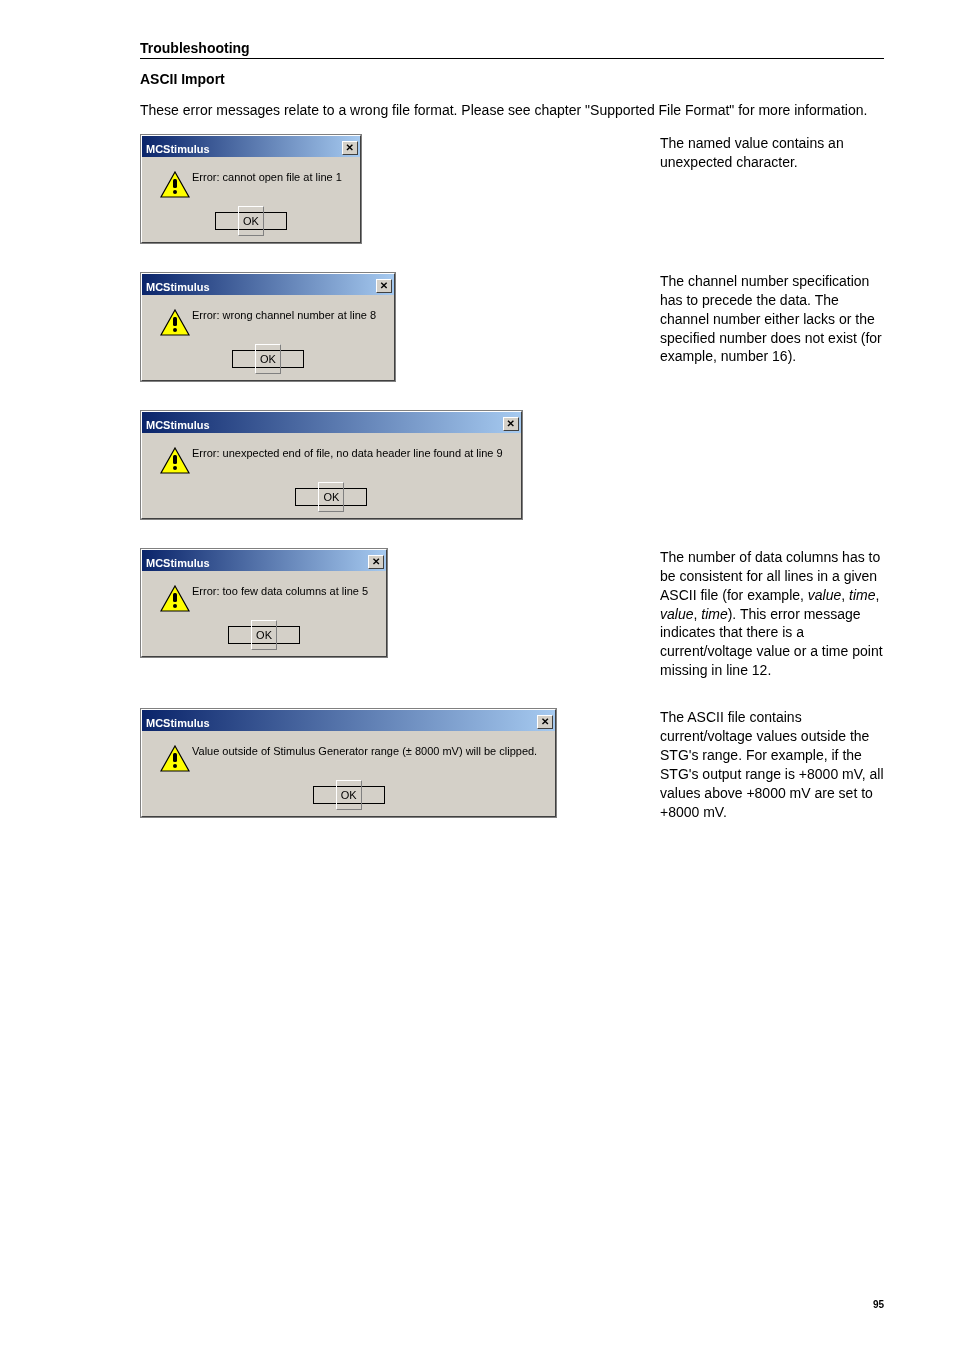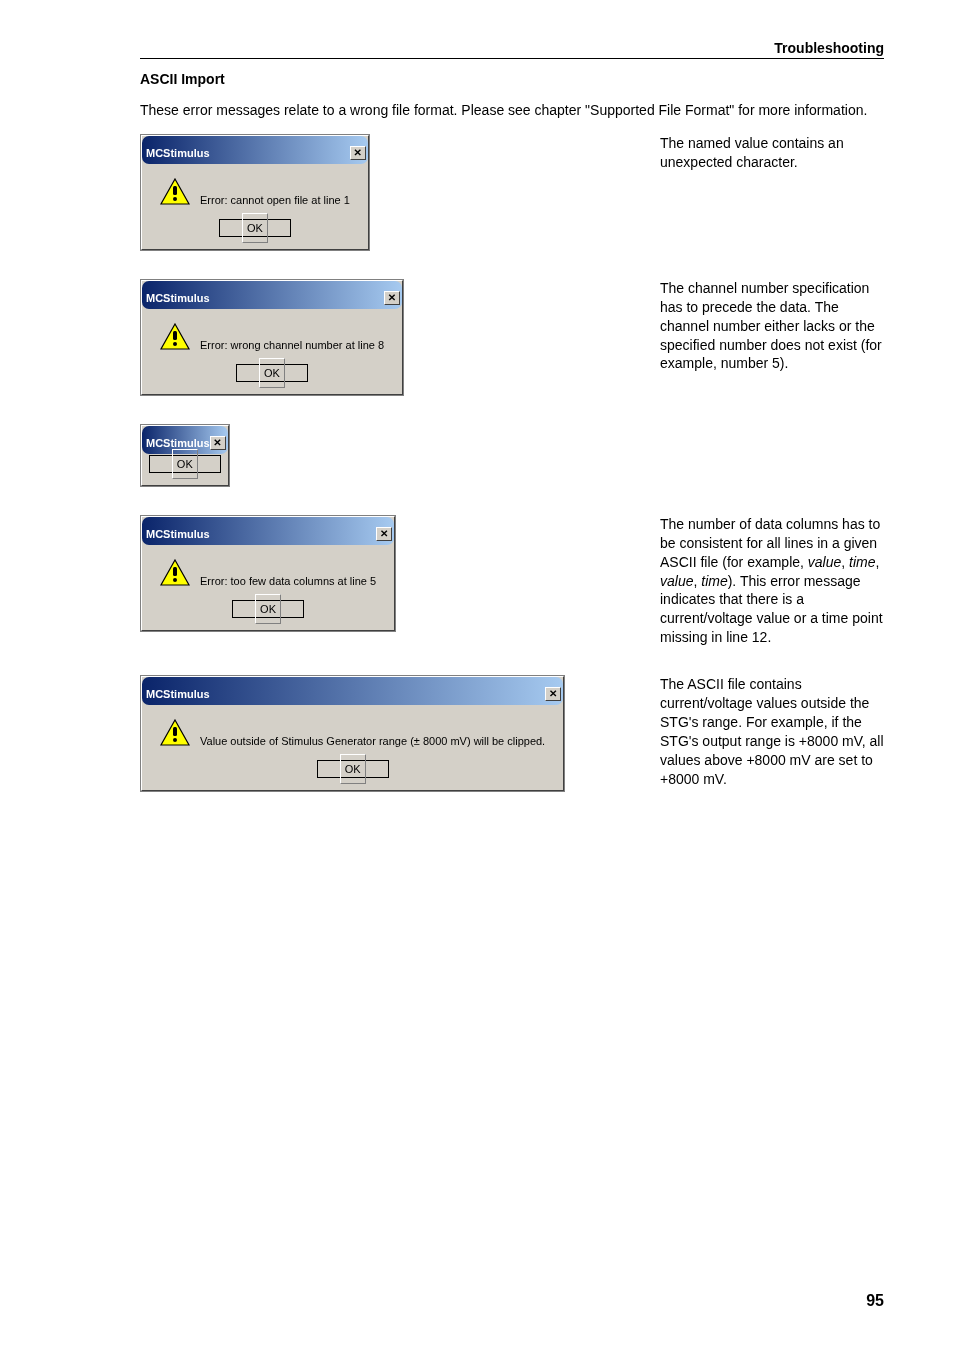--- a/index.html
+++ b/index.html
@@ -10,21 +10,20 @@
     color: #000;
     width: 954px;
   }
   .page {
     padding: 40px 70px 40px 140px;
     position: relative;
     box-sizing: border-box;
     min-height: 1350px;
   }
   .top-header {
-    text-align: right;
     font-weight: bold;
     font-size: 14px;
     margin-bottom: 2px;
   }
   .hr-line {
     border: none;
     border-top: 1px solid #000;
     margin: 0 0 4px 0;
   }
   .section-title {
@@ -60,26 +59,25 @@
     background: #d4d0c8;
     box-shadow: 1px 1px 0 #000 inset, -1px -1px 0 #808080 inset;
   }
   .dialog-inner {
     border: 1px solid #fff;
     border-right-color: #404040;
     border-bottom-color: #404040;
   }
   .titlebar {
     display: flex;
-    align-items: center;
+    align-items: flex-end;
     justify-content: space-between;
     background: linear-gradient(to right, #0a246a, #a6caf0);
-    padding: 8px 2px 2px 4px;
+    padding: 1px 2px 2px 4px;
     height: 18px;
-    border-radius: 7px;
   }
   .titlebar-text {
     color: #fff;
     font-family: Tahoma, Verdana, sans-serif;
     font-size: 11px;
     font-weight: bold;
   }
   .close-box {
     width: 16px;
     height: 14px;
@@ -93,22 +91,22 @@
     font-family: Arial, sans-serif;
     font-size: 10px;
     font-weight: bold;
     line-height: 1;
     color: #000;
     box-sizing: border-box;
   }
   .dialog-body {
     padding: 14px 18px 12px 18px;
     display: flex;
-    align-items: flex-end;
-    gap: 10px;
+    align-items: flex-start;
+    gap: 2px;
   }
   .warn-icon {
     width: 30px;
     height: 28px;
     position: relative;
     flex: 0 0 30px;
   }
   .warn-icon svg { display: block; }
   .dialog-msg {
     font-family: Tahoma, Verdana, sans-serif;
@@ -136,21 +134,21 @@
     border-right-color: #808080;
     border-bottom-color: #808080;
     padding: 8px 4px;
   }
 
   .page-num {
     position: absolute;
     bottom: 40px;
     right: 70px;
     font-weight: bold;
-    font-size: 16px;
+    font-size: 10px;
   }
 </style>
 </head>
 <body>
 
 <div class="page">
   <div class="top-header">Troubleshooting</div>
   <hr class="hr-line">
   <div class="section-title">ASCII Import</div>
   <div class="intro-text">These error messages relate to a wrong file format. Please see chapter "Supported File Format" for more information.</div>
@@ -199,29 +197,39 @@
 </svg>
                 </span>
             <span class="dialog-msg">Error: wrong channel number at line 8</span>
           </div>
           <div class="dialog-footer">
             <span class="ok-btn"><span class="ok-btn-inner">OK</span></span>
           </div>
         </div>
       </div>
     </div>
-    <div class="desc-col">The channel number specification has to precede the data. The channel number either lacks or the specified number does not exist (for example, number 5).</div>
-  </div>
-      <div class="row">
-    <div class="dialog-col">
-      <div class="dialog">
-        <div class="dialog-inner">
-          <div class="titlebar">
-            <span class="titlebar-text">MCStimulus</span>
-            <span class="close-box">✕</span>
+    <div class="desc-col">The channel number specification has to precede the data. The channel number either lacks or the specified number does not exist (for example, number 16).</div>
+  </div>
+      <div class="row">
+    <div class="dialog-col">
+      <div class="dialog">
+        <div class="dialog-inner">
+          <div class="titlebar">
+            <span class="titlebar-text">MCStimulus</span>
+            <span class="close-box">✕</span>
+          </div>
+          <div class="dialog-body">
+            <span class="warn-icon">
+                  <svg width="30" height="28" viewBox="0 0 30 28">
+  <polygon points="15,1 29,26 1,26" fill="#ffff00" stroke="#000" stroke-width="1.2"></polygon>
+  <rect x="13" y="8" width="4" height="9" rx="1.5" fill="#000"></rect>
+  <circle cx="15" cy="21" r="2" fill="#000"></circle>
+</svg>
+                </span>
+            <span class="dialog-msg">Error: unexpected end of file, no data header line found at line 9</span>
           </div>
           <div class="dialog-footer">
             <span class="ok-btn"><span class="ok-btn-inner">OK</span></span>
           </div>
         </div>
       </div>
     </div>
   </div>
       <div class="row">
     <div class="dialog-col">

